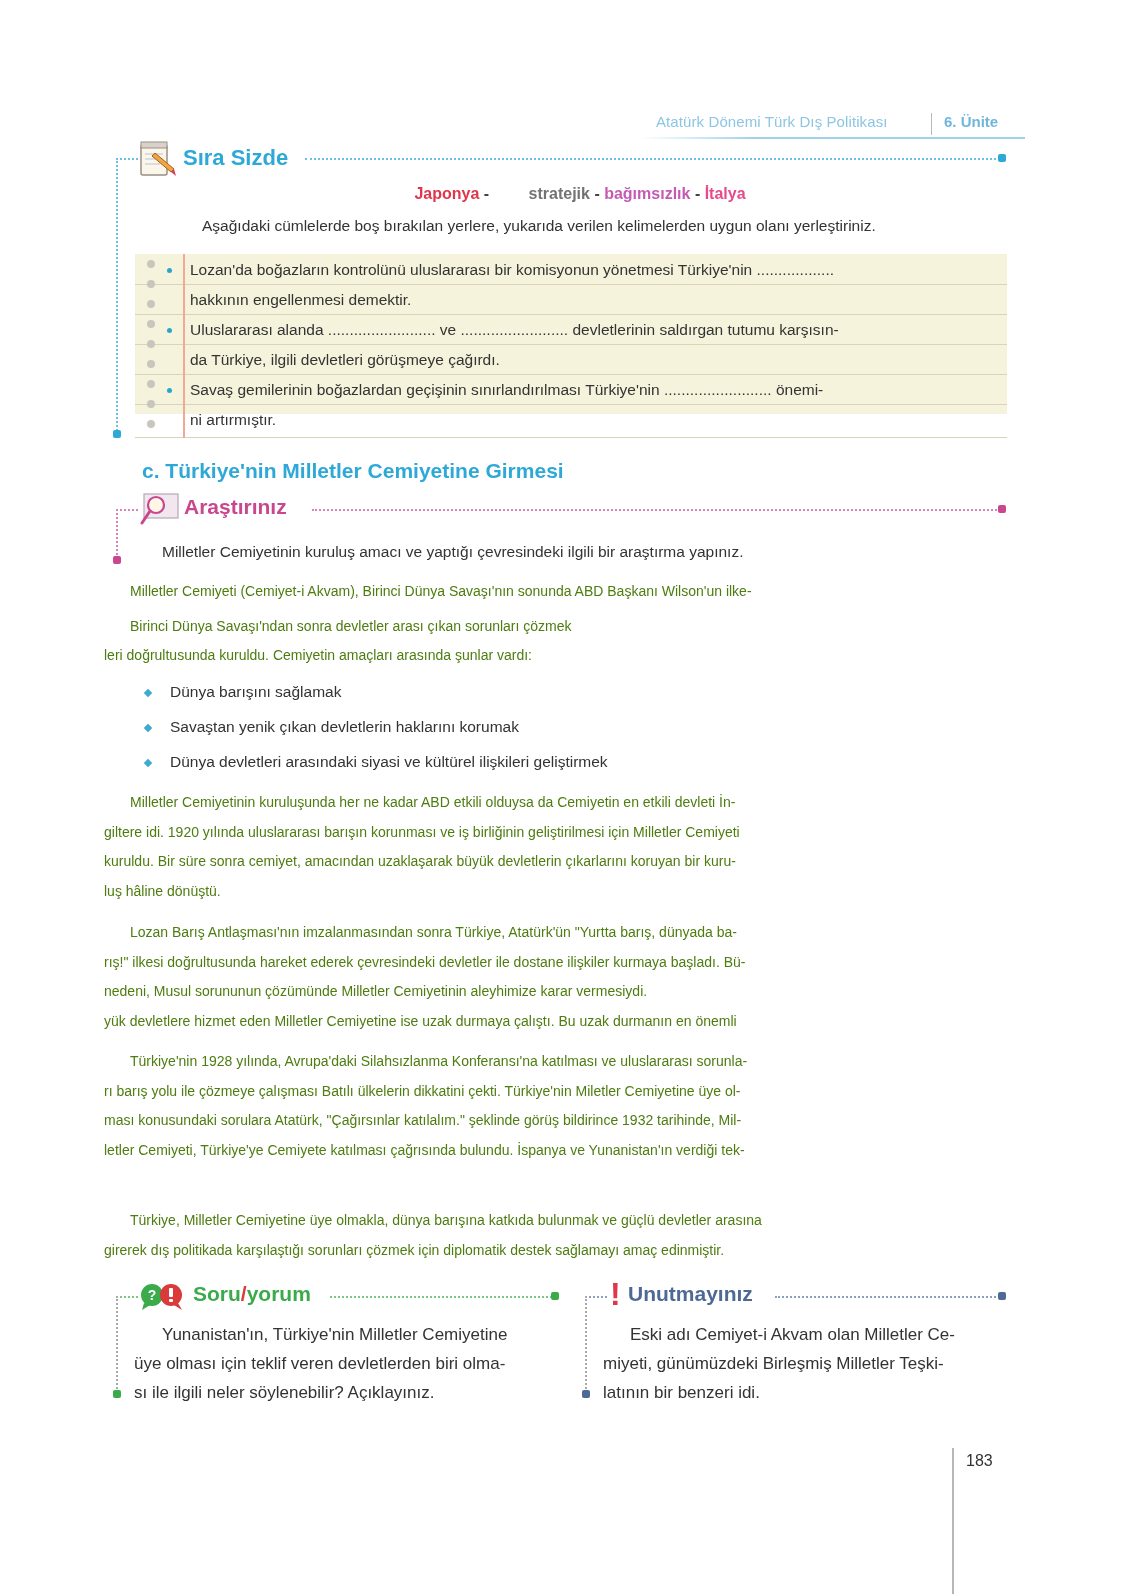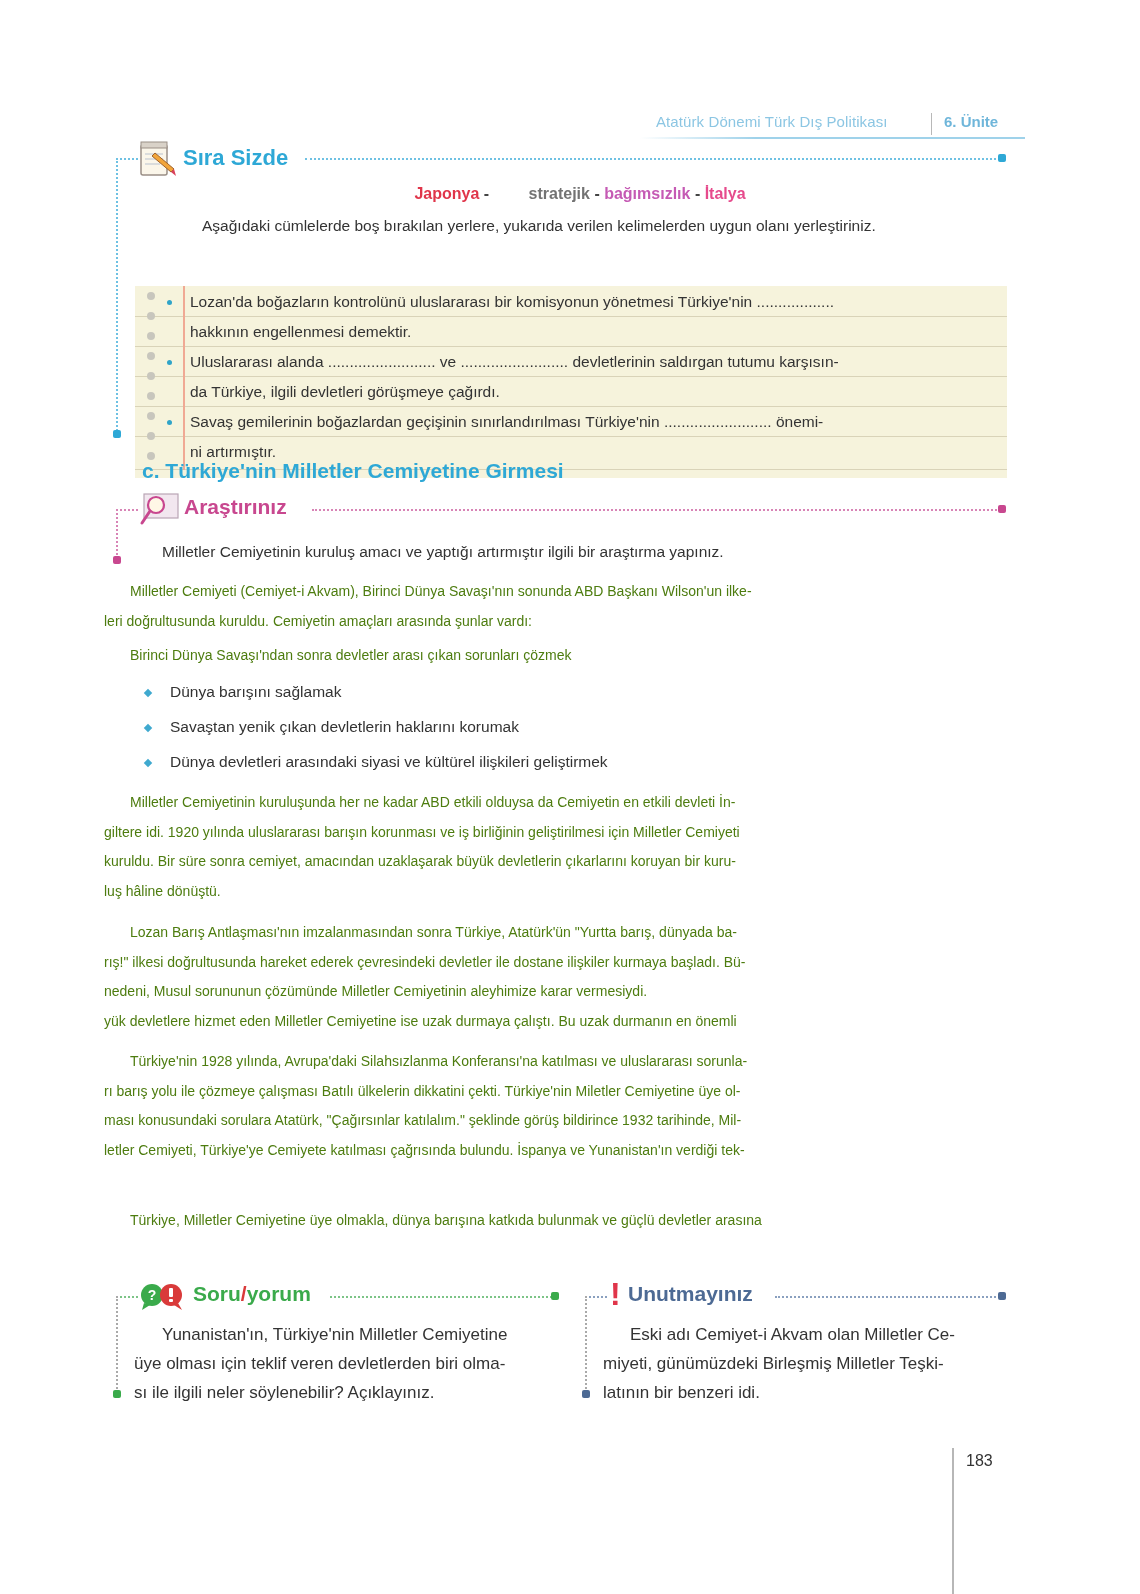--- a/index.html
+++ b/index.html
@@ -20,21 +20,21 @@
 
   .sira-title { position:absolute; left:183px; top:145px; font-size:22px; font-weight:bold; color:#2ea8d6; }
   .words { position:absolute; left:0; width:1140px; top:185px; text-align:center; font-size:16px; font-weight:bold; padding-left:10px; }
   .w-red { color:#e0354a; }
   .w-blue { color:#737373;margin-left:35px; }
   .w-purple { color:#c55ab4; }
   .w-pink { color:#e64a8c; }
   .w-dash { color:#444; }
   .instr { position:absolute; left:162px; top:217px; font-size:15.5px; color:#333;margin-left:40px; }
 
-  .notebook { position:absolute; left:135px; top:254px; width:872px; height:192px; background:#f6f3dc;margin-top:32px; }
+  .notebook { position:absolute; left:135px; top:254px; width:872px; height:160px; background:#f6f3dc; }
   .nb-line { position:absolute; left:0; width:872px; height:1px; background:#d9d3b8; }
   .nb-margin { position:absolute; left:48px; top:0; width:2px; height:184px; background:#f0a994; }
   .nb-hole { position:absolute; left:12px; width:8px; height:8px; border-radius:50%; background:#c8c6bd; }
   .nb-bullet { position:absolute; left:32px; width:5px; height:5px; border-radius:50%; background:#2fa4c8; }
   .nb-text { position:absolute; left:55px; font-size:15.5px; color:#333; white-space:nowrap; }
 
   .section-title { position:absolute; left:142px; top:459px; font-size:21px; font-weight:bold; color:#2ea8d6; }
   .aras-title { position:absolute; left:184px; top:495px; font-size:21px; font-weight:bold; color:#c8478f; }
   .aras-text { position:absolute; left:162px; top:543px; font-size:15.5px; color:#333; }
 
@@ -137,27 +137,27 @@
   <div class="cap" style="left:113px;top:556px;background:#c8478f;"></div>
 
   <span class="abs" style="left:138px;top:491px;width:42px;height:36px;">
     <svg width="42" height="36" viewBox="0 0 42 36">
       <rect x="6" y="3" width="34" height="24" fill="#f2e7ef" stroke="#b9a6b5" stroke-width="1.2"></rect>
       <circle cx="18" cy="14" r="8" fill="#fff7e6" stroke="#c8478f" stroke-width="2.2"></circle>
       <line x1="12" y1="20" x2="4" y2="32" stroke="#c8478f" stroke-width="3" stroke-linecap="round"></line>
     </svg>
   </span>
   <span class="aras-title">Araştırınız</span>
-  <div class="aras-text">Milletler Cemiyetinin kuruluş amacı ve yaptığı artırmıştır ilgili bir araştırma yapınız.</div>
+  <div class="aras-text">Milletler Cemiyetinin kuruluş amacı ve yaptığı çevresindeki ilgili bir araştırma yapınız.</div>
 </div>
 
 <div class="body" style="top:577px;">
   <span class="line" style="padding-left:26px">Milletler Cemiyeti (Cemiyet-i Akvam), Birinci Dünya Savaşı'nın sonunda ABD Başkanı Wilson'un ilke-</span>
+  <span class="line" style="padding-left:26px;margin-top:5px">Birinci Dünya Savaşı'ndan sonra devletler arası çıkan sorunları çözmek</span>
   <span class="line">leri doğrultusunda kuruldu. Cemiyetin amaçları arasında şunlar vardı:</span>
-  <span class="line" style="padding-left:26px;margin-top:5px">Birinci Dünya Savaşı'ndan sonra devletler arası çıkan sorunları çözmek</span>
 </div>
 
 <div class="bul" style="top:683px;">
   <span class="bul-dot"></span>
   <span class="bul-text">Dünya barışını sağlamak</span>
 </div>
 <div class="bul" style="top:718px;">
   <span class="bul-dot"></span>
   <span class="bul-text">Savaştan yenik çıkan devletlerin haklarını korumak</span>
 </div>
@@ -182,20 +182,21 @@
 
 <div class="body" style="top:1047px;">
   <span class="line" style="padding-left:26px">Türkiye'nin 1928 yılında, Avrupa'daki Silahsızlanma Konferansı'na katılması ve uluslararası sorunla-</span>
   <span class="line">rı barış yolu ile çözmeye çalışması Batılı ülkelerin dikkatini çekti. Türkiye'nin Miletler Cemiyetine üye ol-</span>
   <span class="line">ması konusundaki sorulara Atatürk, "Çağırsınlar katılalım." şeklinde görüş bildirince 1932 tarihinde, Mil-</span>
   <span class="line">letler Cemiyeti, Türkiye'ye Cemiyete katılması çağrısında bulundu. İspanya ve Yunanistan'ın verdiği tek-</span>
 </div>
 
 <div class="body" style="top:1206px;">
   <span class="line" style="padding-left:26px">Türkiye, Milletler Cemiyetine üye olmakla, dünya barışına katkıda bulunmak ve güçlü devletler arasına</span>
+  <span class="line">girerek dış politikada karşılaştığı sorunları çözmek için diplomatik destek sağlamayı amaç edinmiştir.</span>
 </div>
 
 <div>
   <div class="dot-h" style="left:116px;top:1296px;width:22px;border-color:#7cc487;"></div>
   <div class="dot-h" style="left:330px;top:1296px;width:222px;border-color:#7cc487;"></div>
   <div class="cap" style="left:551px;top:1292px;background:#3aaa4b;"></div>
   <div class="dot-v" style="left:116px;top:1296px;height:96px;border-color:#a9a9a9;"></div>
   <div class="cap" style="left:113px;top:1390px;background:#3aaa4b;"></div>
 
   <span class="abs" style="left:138px;top:1281px;width:50px;height:30px;">

